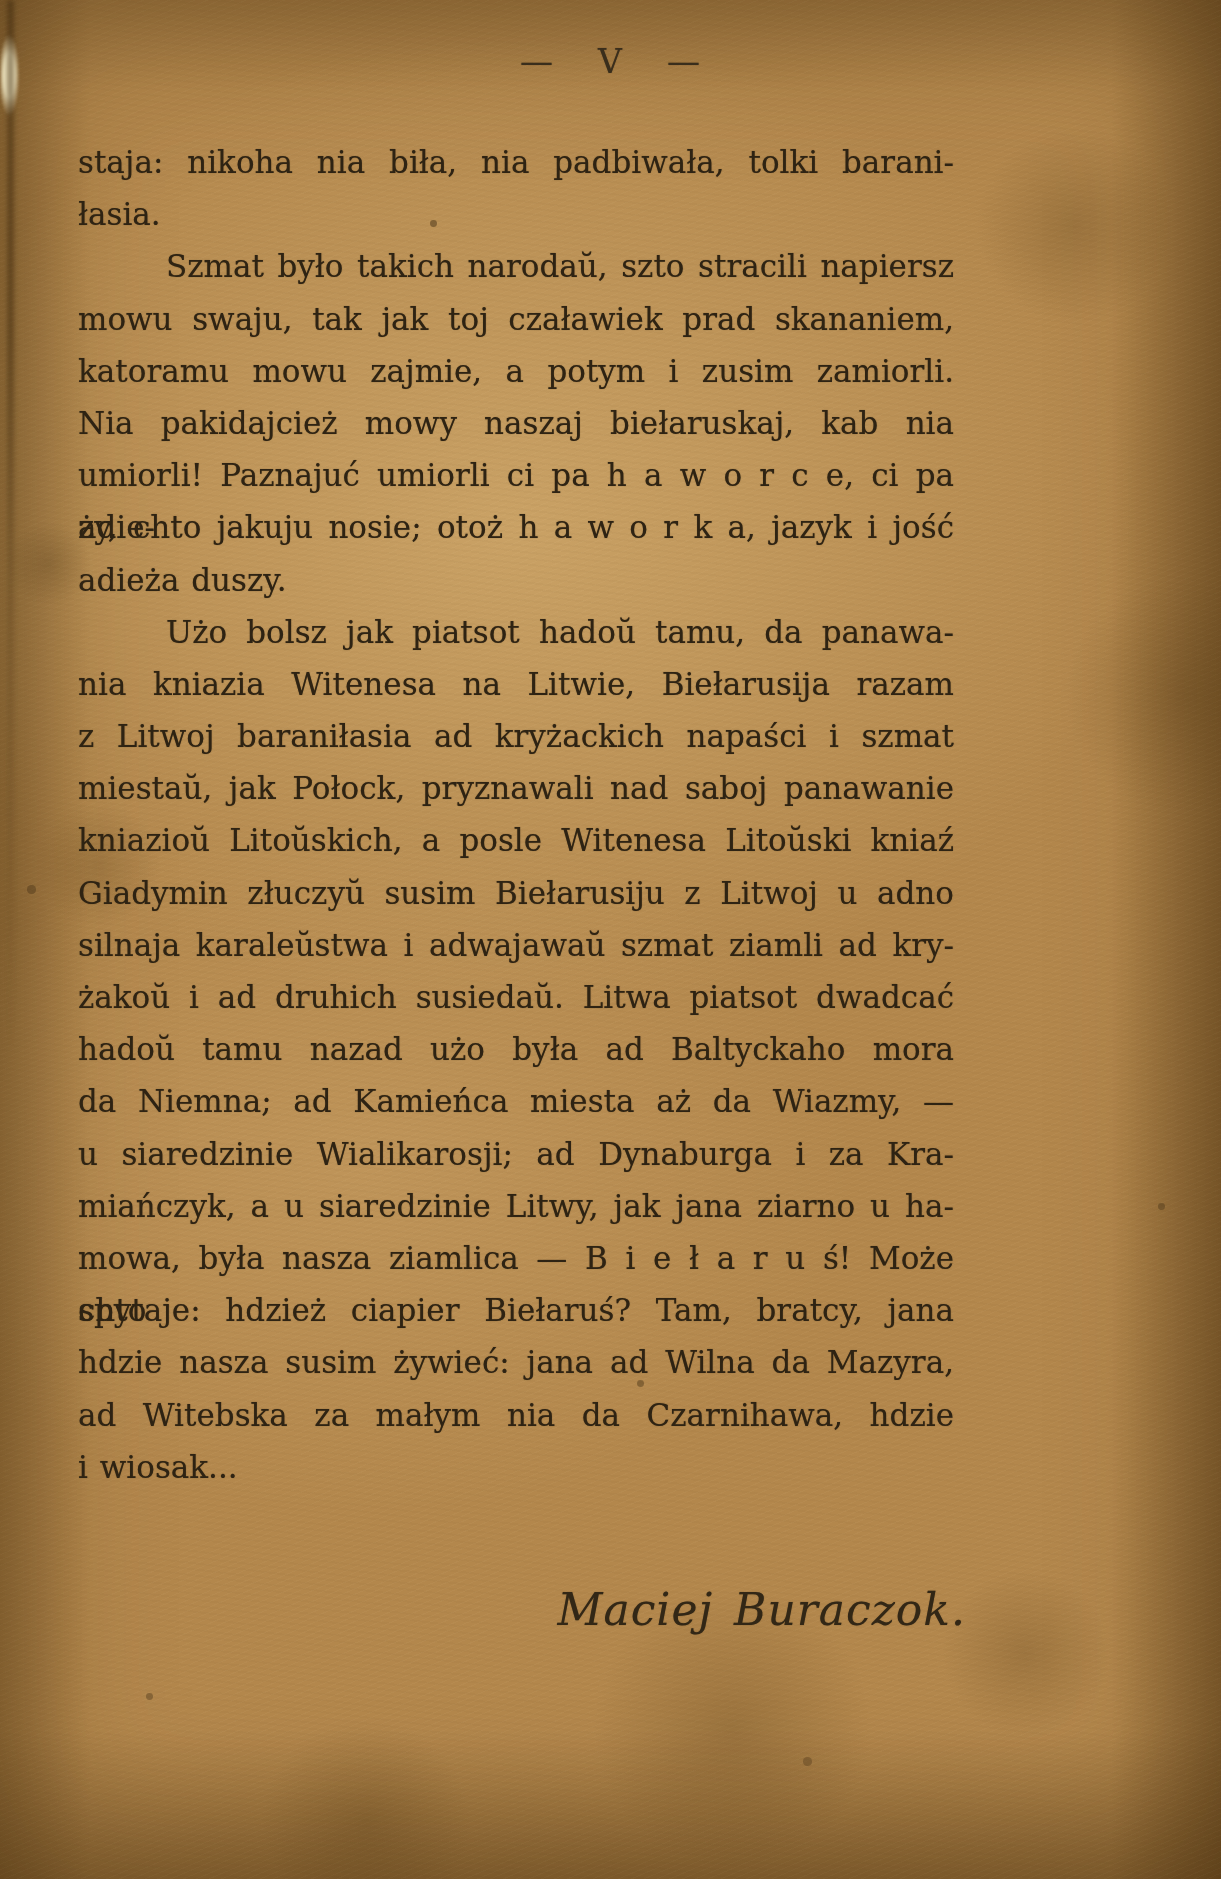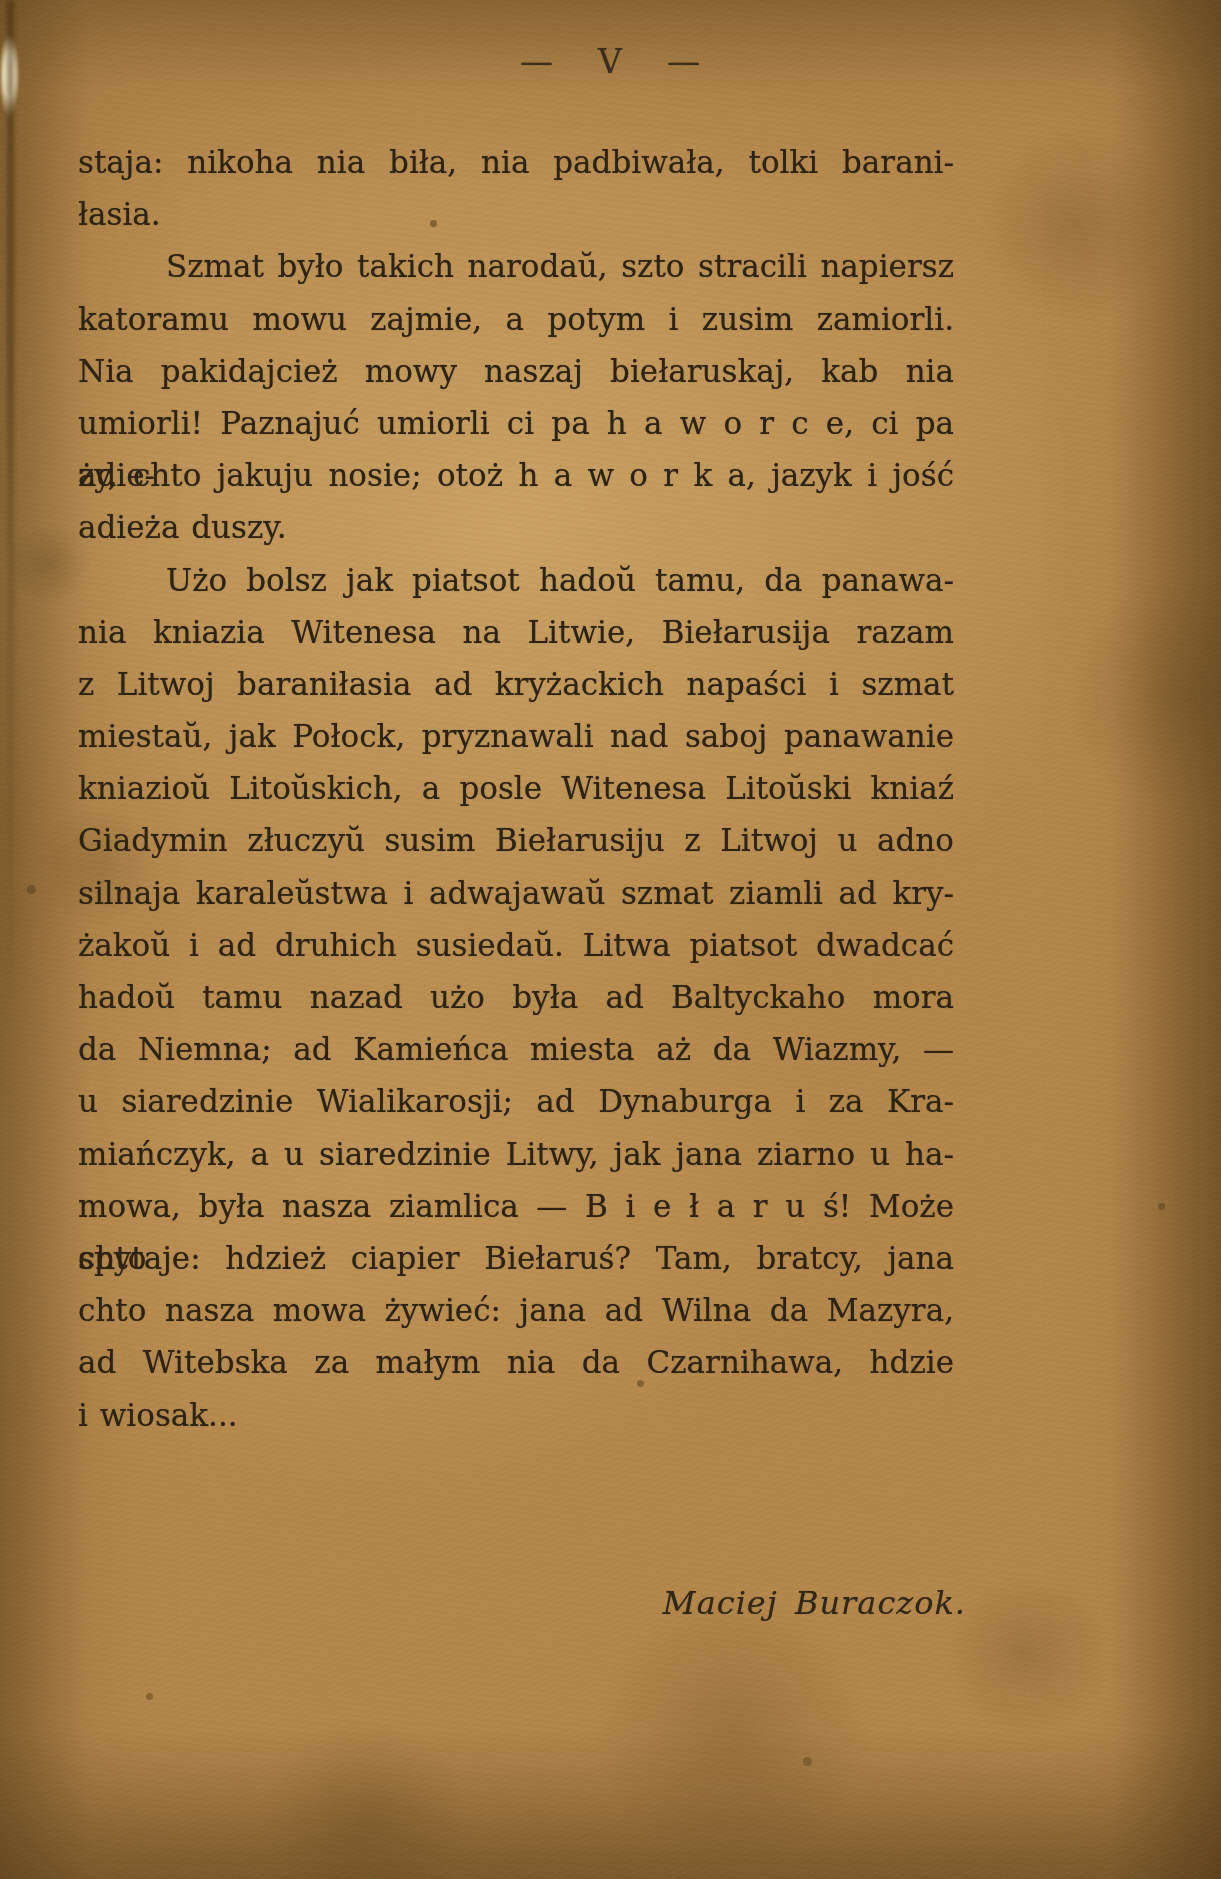--- a/index.html
+++ b/index.html
@@ -118,21 +118,21 @@
   .line.ind {
     text-indent: 88px;
   }
 
   .signature {
     position: absolute;
     top: 1584px;
     left: 78px;
     width: 888px;
     text-align: right;
-    font-size: 32px;
+    font-size: 44px;
     font-style: italic;
     color: #322716;
     text-shadow: 0 0 1px rgba(54, 42, 22, 0.55);
     letter-spacing: 1px;
     word-spacing: 6px;
   }
 </style>
 </head>
 <body>
 
@@ -144,39 +144,40 @@
   <div class="speckles"></div>
 
   <div class="header">
     <span>—</span><span class="gap"></span><span>V</span><span class="gap"></span><span>—</span>
   </div>
 
   <div class="textblock">
     <div class="line">staja: nikoha nia biła, nia padbiwała, tolki barani-</div>
     <div class="line noj">łasia.</div>
     <div class="line ind">Szmat było takich narodaŭ, szto stracili napiersz</div>
+    <div class="line">mowu swaju, tak jak toj czaławiek prad skananiem,</div>
     <div class="line">katoramu mowu zajmie, a potym i zusim zamiorli.</div>
     <div class="line">Nia pakidajcież mowy naszaj biełaruskaj, kab nia</div>
     <div class="line">umiorli! Paznajuć umiorli ci pa h a w o r c e, ci pa adie-</div>
     <div class="line">ży, chto jakuju nosie; otoż h a w o r k a, jazyk i jość</div>
     <div class="line noj">adieża duszy.</div>
     <div class="line ind">Użo bolsz jak piatsot hadoŭ tamu, da panawa-</div>
     <div class="line">nia kniazia Witenesa na Litwie, Biełarusija razam</div>
     <div class="line">z Litwoj baraniłasia ad kryżackich napaści i szmat</div>
     <div class="line">miestaŭ, jak Połock, pryznawali nad saboj panawanie</div>
     <div class="line">kniazioŭ Litoŭskich, a posle Witenesa Litoŭski kniaź</div>
     <div class="line">Giadymin złuczyŭ susim Biełarusiju z Litwoj u adno</div>
     <div class="line">silnaja karaleŭstwa i adwajawaŭ szmat ziamli ad kry-</div>
     <div class="line">żakoŭ i ad druhich susiedaŭ. Litwa piatsot dwadcać</div>
     <div class="line">hadoŭ tamu nazad użo była ad Baltyckaho mora</div>
     <div class="line">da Niemna; ad Kamieńca miesta aż da Wiazmy, —</div>
     <div class="line">u siaredzinie Wialikarosji; ad Dynaburga i za Kra-</div>
     <div class="line">miańczyk, a u siaredzinie Litwy, jak jana ziarno u ha-</div>
     <div class="line">mowa, była nasza ziamlica — B i e ł a r u ś! Może chto</div>
     <div class="line">spytaje: hdzież ciapier Biełaruś? Tam, bratcy, jana</div>
-    <div class="line">chto nasza mowa żywieć: jana ad Wilna da Mazyra,</div>
+    <div class="line">hdzie nasza susim żywieć: jana ad Wilna da Mazyra,</div>
     <div class="line">ad Witebska za małym nia da Czarnihawa, hdzie</div>
     <div class="line noj">i wiosak...</div>
   </div>
 
   <div class="signature">Maciej Buraczok.</div>
 
 </div>
 
 </body></html>

